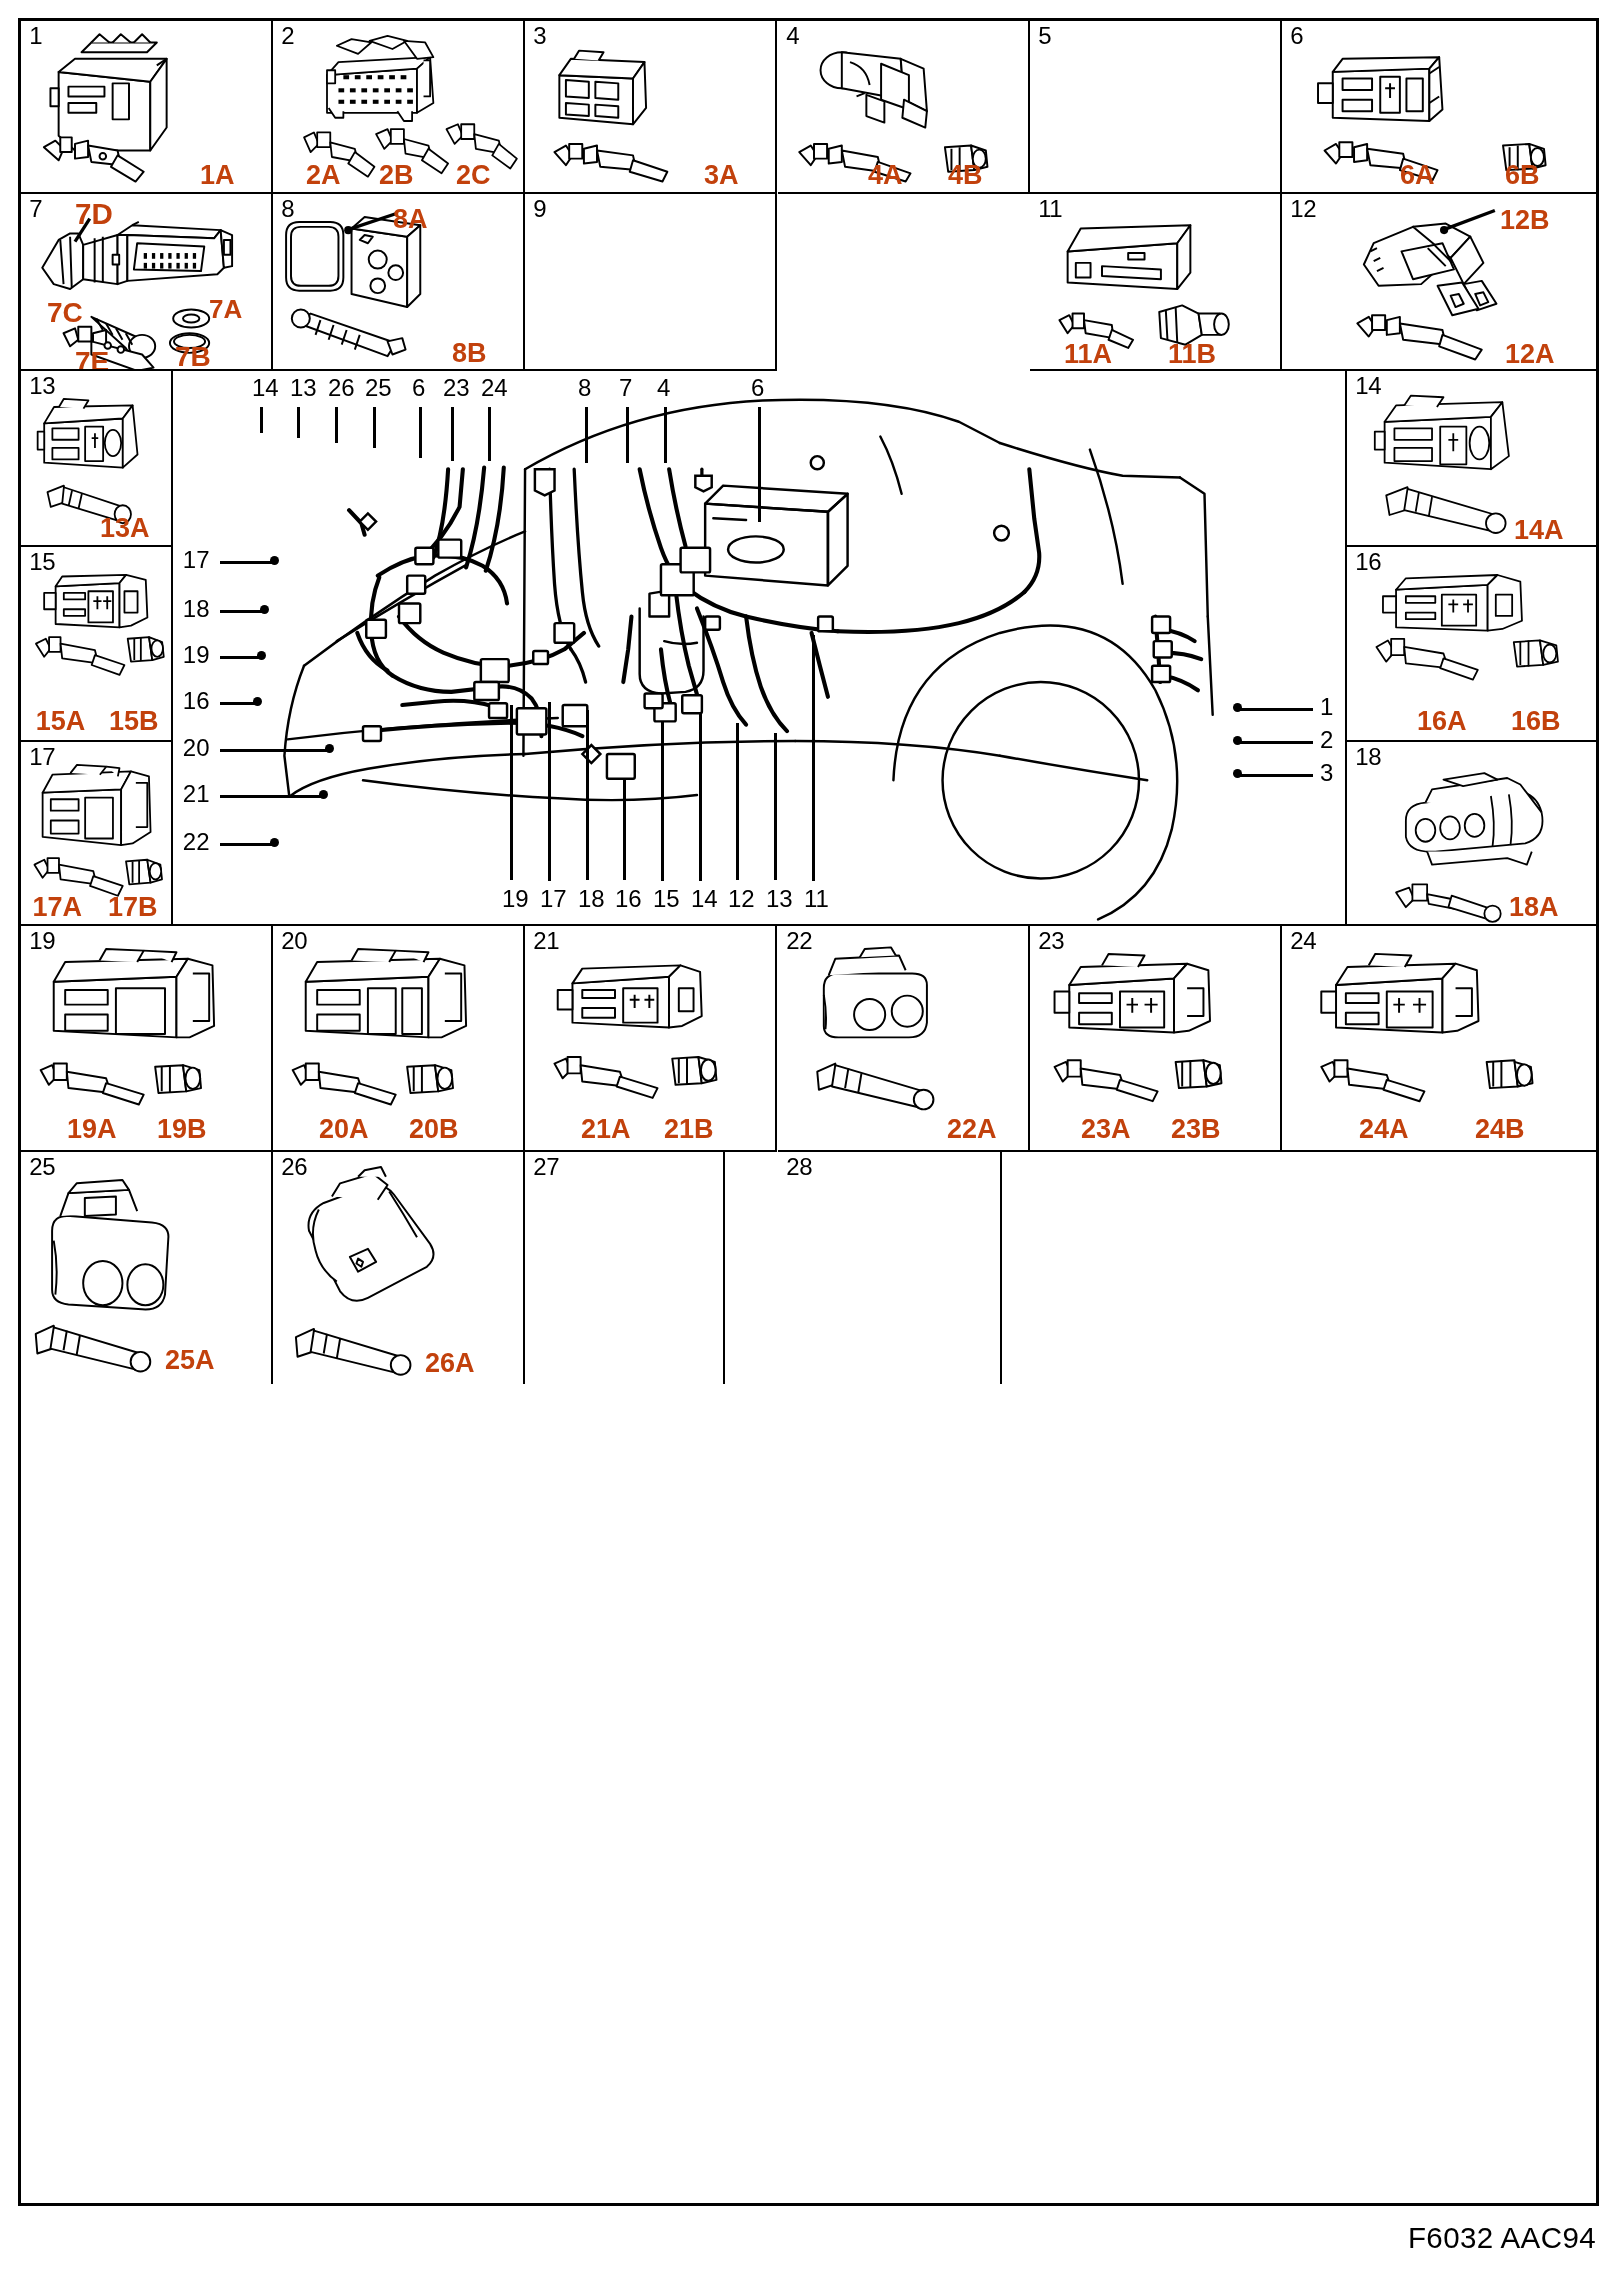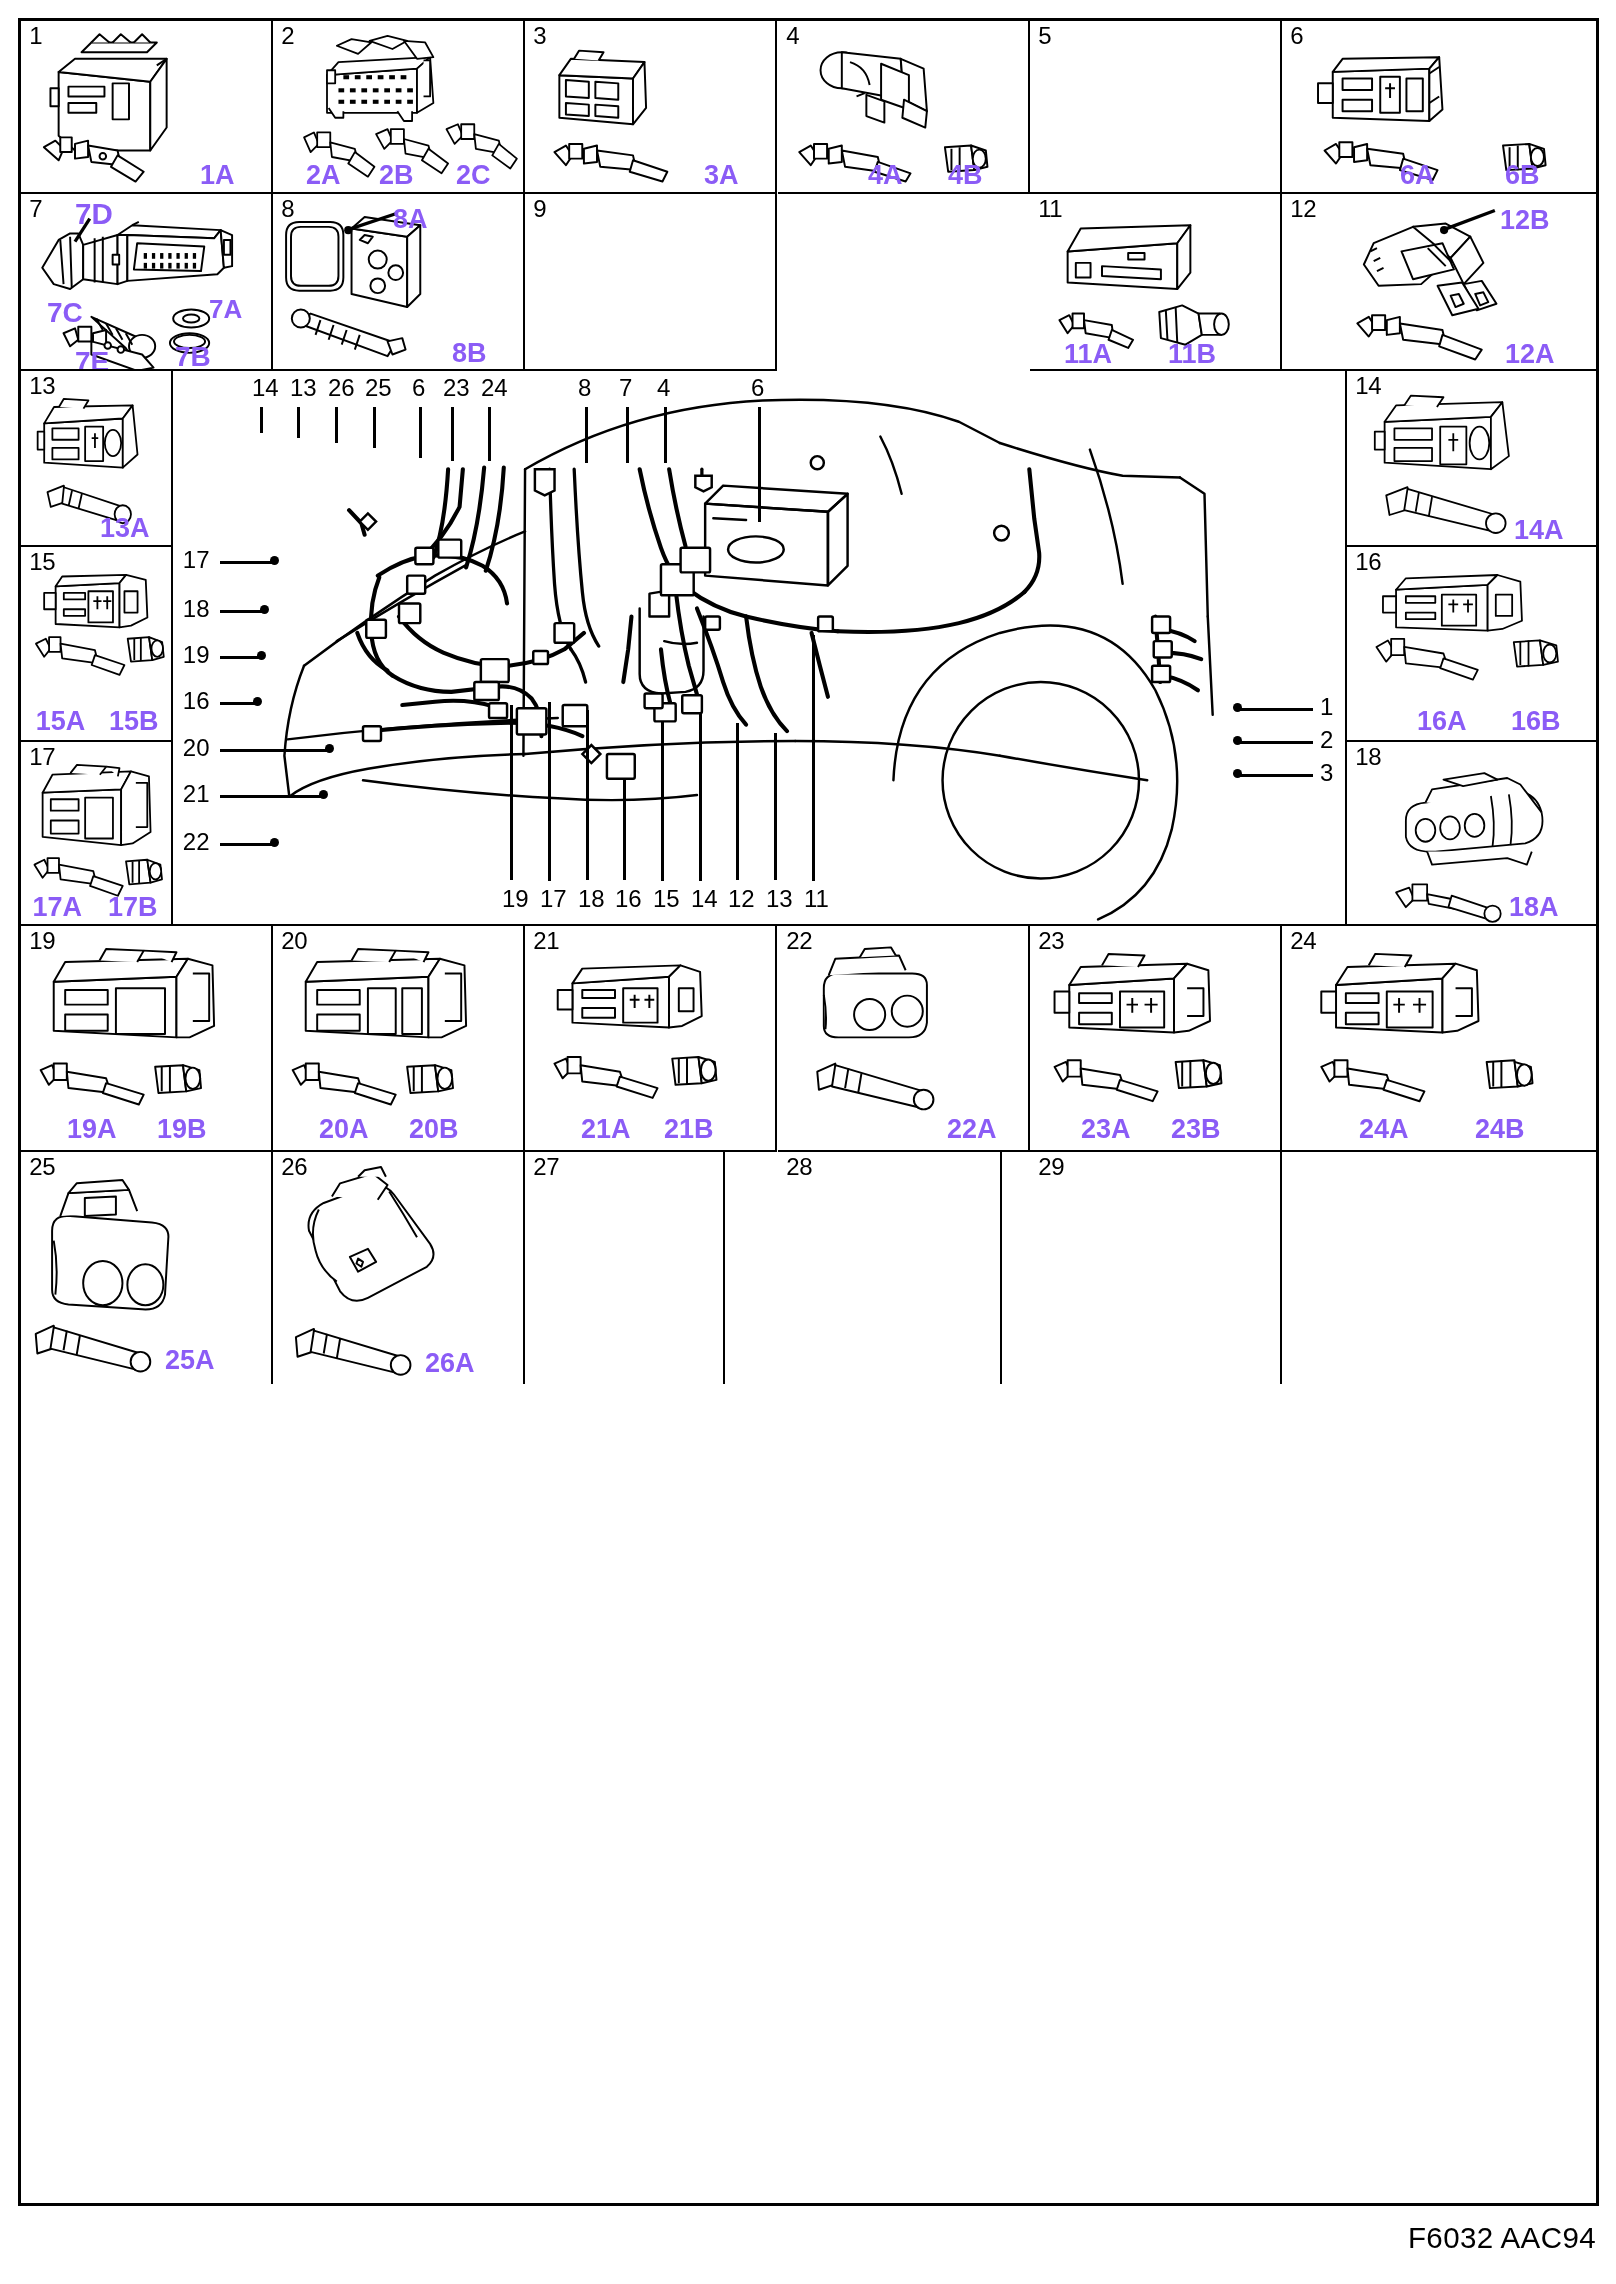--- a/index.html
+++ b/index.html
@@ -39,21 +39,21 @@
     font-size: 24px;
     font-weight: 400;
     color: #000;
     line-height: 1;
     letter-spacing: -0.4px;
   }
   .sublabel {
     position: absolute;
     font-size: 24.6px;
     font-weight: bold;
-    color: #8b5cf6;
+    color: #c2410c;
     line-height: 1;
     white-space: nowrap;
   }
   .sublabel.bigger { font-size: 27px; }
 
   
   .center-cell { }
   .callout {
     position: absolute;
     font-size: 24px;
@@ -999,22 +999,19 @@
     </div>
 
     <div class="cell nb" style="left:504px;top:1131px;width:200px;height:232px;">
       <div class="cell-num">27</div>
     </div>
 
     <div class="cell nb" style="left:757px;top:1131px;width:224px;height:232px;">
       <div class="cell-num">28</div>
     </div>
 
-    <div class="cell nb" style="left:1009px;top:1131px;width:252px;height:232px;">
-      <div class="cell-num">29</div>
-    </div>
 
 
   </div>
 
   <div class="footer">F6032 AAC94</div>
 </div>
 
 
 </body></html>

